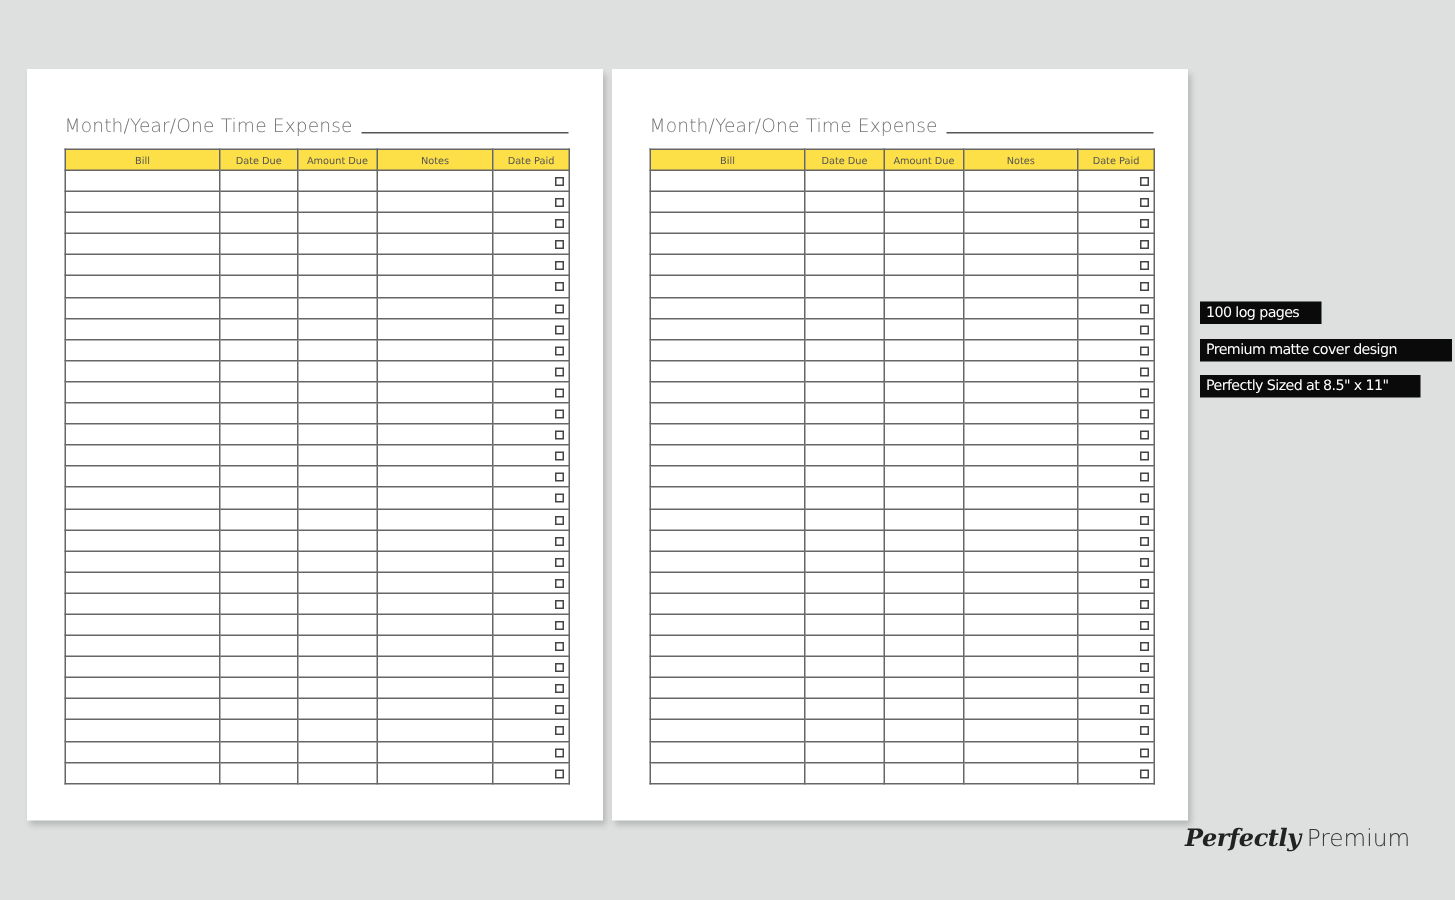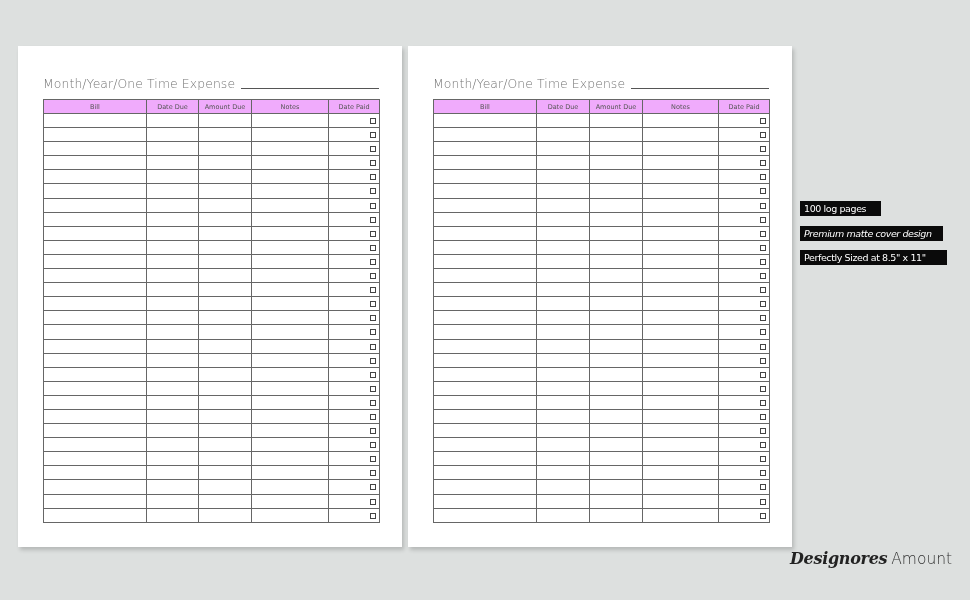--- a/index.html
+++ b/index.html
@@ -13,21 +13,21 @@
   .page.p2 { left: 408px; }
   .title-row { position: absolute; left: 25px; top: 29px; width: 336px; height: 16px; display: flex; align-items: flex-end; }
   .title { font-family: "DejaVu Sans", sans-serif; font-size: 12.4px; color: #737373; letter-spacing: 0.1px; white-space: nowrap; font-weight: 300; }
   .title-line { flex: 1; border-bottom: 1px solid #555; margin-left: 6px; margin-bottom: 2px; }
   table.log {
     position: absolute; left: 25px; top: 53px; border-collapse: collapse; table-layout: fixed;
     width: 336px;
   }
   table.log th, table.log td { border: 1px solid #666; }
   table.log th {
-    background: #f0abfc; height: 14px; font-weight: normal; font-size: 6.5px; color: #555;
+    background: #fde047; height: 14px; font-weight: normal; font-size: 6.5px; color: #555;
     font-family: "DejaVu Sans", sans-serif; padding: 0;
   }
   table.log td { height: 14.1px; padding: 0; position: relative; }
   .cb {
     position: absolute; right: 3px; top: 4px; width: 6px; height: 6px; border: 1px solid #444; background: #fff;
   }
   .badge {
     position: absolute; left: 800px; height: 15px; background: #0a0a0a; color: #fff;
     font-family: "DejaVu Sans", sans-serif; font-size: 9.5px; line-height: 15px; padding-left: 4px;
     letter-spacing: -0.4px; white-space: nowrap; overflow: hidden;
@@ -609,18 +609,18 @@
           <td></td>
           <td>
             <span class="cb"></span>
           </td>
         </tr>
       </tbody>
     </table>
 </div>
 
 <div class="badge" id="b0" style="top: 201px; width: 81px;">100 log pages</div>
-<div class="badge" id="b1" style="top: 226px; width: 143px; font-style: italic;">Premium matte cover design</div>
+<div class="badge" id="b1" style="top: 226px; width: 168px;">Premium matte cover design</div>
 <div class="badge" id="b2" style="top: 250px; width: 147px;">Perfectly Sized at 8.5" x 11"</div>
 
 <div class="brand">
-  <span class="script">Designores</span><span class="plain">Amount</span>
+  <span class="script">Perfectly</span><span class="plain">Premium</span>
 </div>
 
 </body></html>

